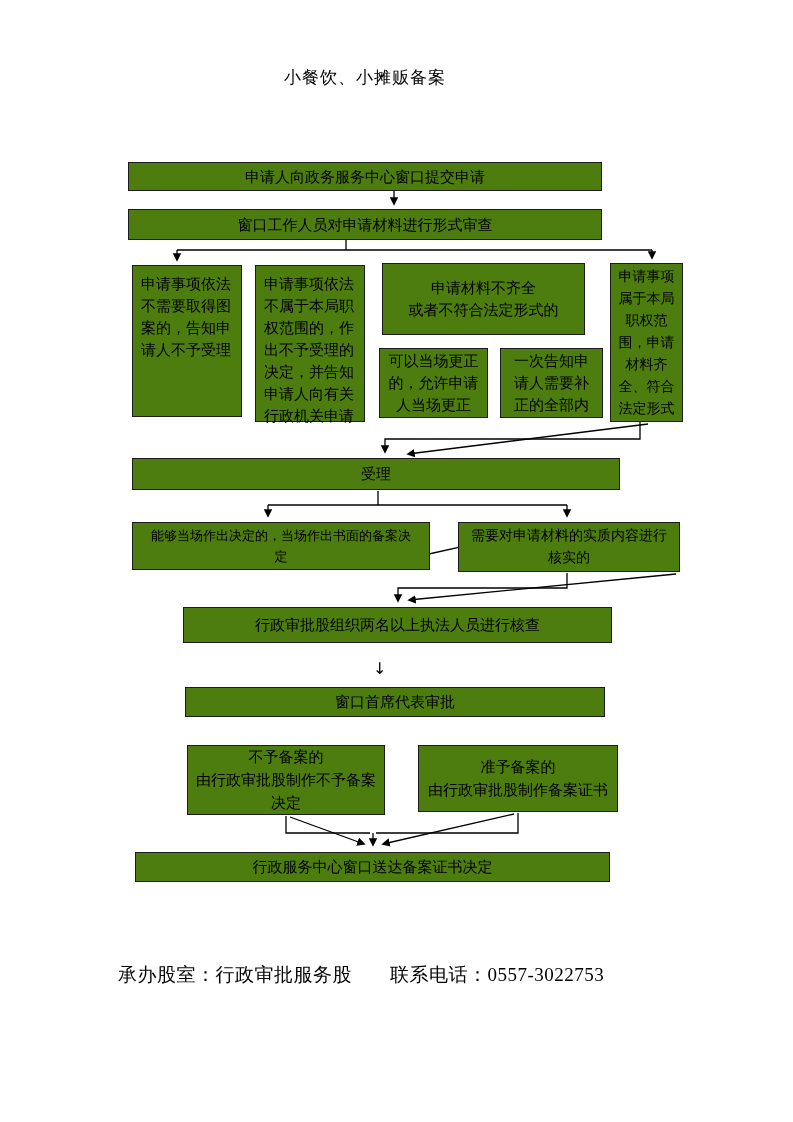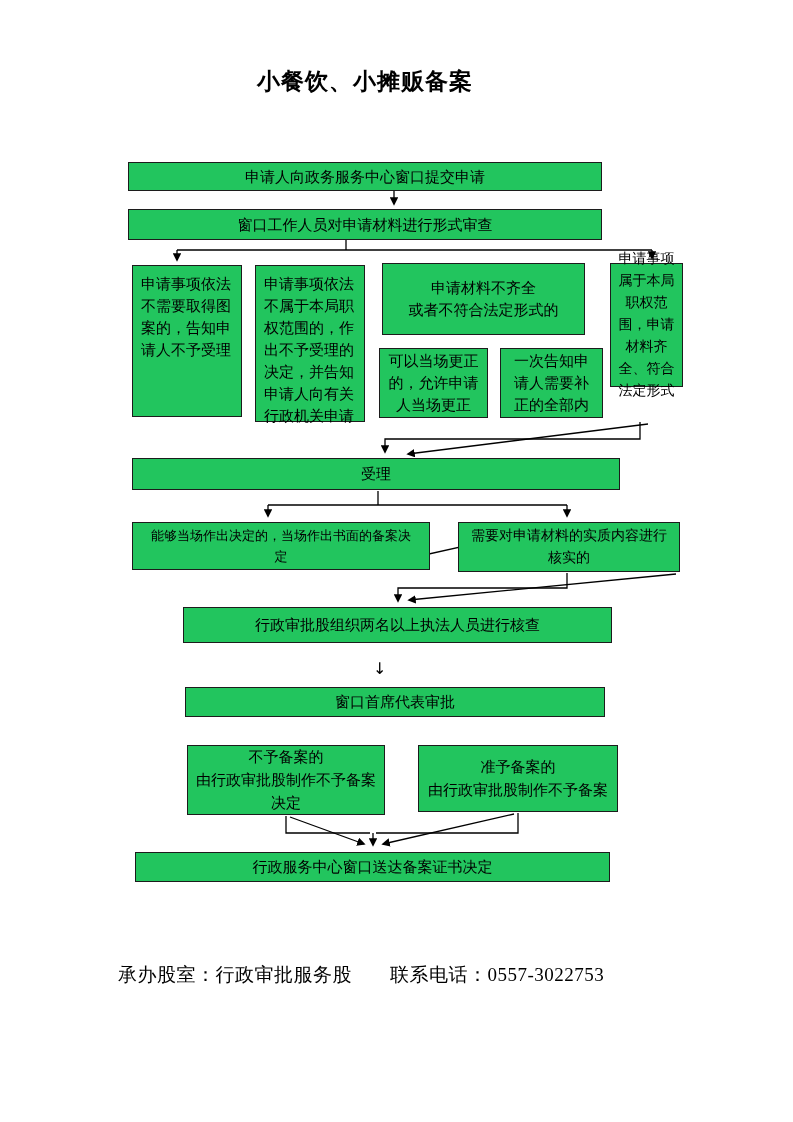--- a/index.html
+++ b/index.html
@@ -3,27 +3,27 @@
 <meta charset="utf-8">
 <style>
   html,body { margin:0; padding:0; background:#e8e8e8; }
   .page {
     position:relative; width:793px; height:1122px; margin:0 auto;
     background:#ffffff; overflow:hidden;
     font-family:"Liberation Serif","DejaVu Serif",serif; color:#000;
   }
   .doc-title {
     position:absolute; left:0; top:66px; width:730px;
-    text-align:center; font-size:23px; font-weight:700;
+    text-align:center; font-size:17px; font-weight:400;
     font-family:"Liberation Sans","DejaVu Sans",sans-serif;
     letter-spacing:1px;
   }
   .box {
     position:absolute; box-sizing:border-box;
-    border:1.5px solid #1c1c1c; background:#22c55e;
+    border:1.5px solid #1c1c1c; background:#4d7c0f;
     display:flex; align-items:center; justify-content:center;
     text-align:center; white-space:pre-line;
     font-size:15px; line-height:22px;
   }
   .box.left-text {
     align-items:flex-start; justify-content:flex-start;
     text-align:left; padding:7px 7px 0 8px;
   }
   .connectors { position:absolute; left:0; top:0; pointer-events:none; }
   .connectors path { stroke:#000; stroke-width:1.3; fill:none; }
@@ -108,21 +108,21 @@
 或者不符合法定形式的</div>
 
   <div class="box" style="left:379px;top:348px;width:109px;height:70px">可以当场更正
 的，允许申请
 人当场更正</div>
 
   <div class="box" style="left:500px;top:348px;width:103px;height:70px">一次告知申
 请人需要补
 正的全部内</div>
 
-  <div class="box" style="left:610px;top:263px;width:73px;height:124px;font-size:14px">申请事项
+  <div class="box" style="left:610px;top:263px;width:73px;height:159px;font-size:14px">申请事项
 属于本局
 职权范
 围，申请
 材料齐
 全、符合
 法定形式</div>
 
   <div class="box" style="left:132px;top:458px;width:488px;height:32px">受理</div>
 
   <div class="box" style="left:132px;top:522px;width:298px;height:48px;font-size:13px;line-height:21px">能够当场作出决定的，当场作出书面的备案决
@@ -133,21 +133,21 @@
   <div class="box" style="left:458px;top:522px;width:222px;height:50px;font-size:14px">需要对申请材料的实质内容进行
 核实的</div>
 
   <div class="box" style="left:185px;top:687px;width:420px;height:30px">窗口首席代表审批</div>
 
   <div class="box" style="left:187px;top:745px;width:198px;height:70px;line-height:23px">不予备案的
 由行政审批股制作不予备案
 决定</div>
 
   <div class="box" style="left:418px;top:745px;width:200px;height:67px;line-height:23px">准予备案的
-由行政审批股制作不予备案</div>
+由行政审批股制作备案证书</div>
 
   <div class="box" style="left:135px;top:852px;width:475px;height:30px">行政服务中心窗口送达备案证书决定</div>
 
   <div class="down-glyph" style="left:373px;top:659px">↓</div>
 
   <div class="footer-text" style="left:118px">承办股室：行政审批服务股</div>
   <div class="footer-text" style="left:390px">联系电话：0557-3022753</div>
 
 </div>
 

